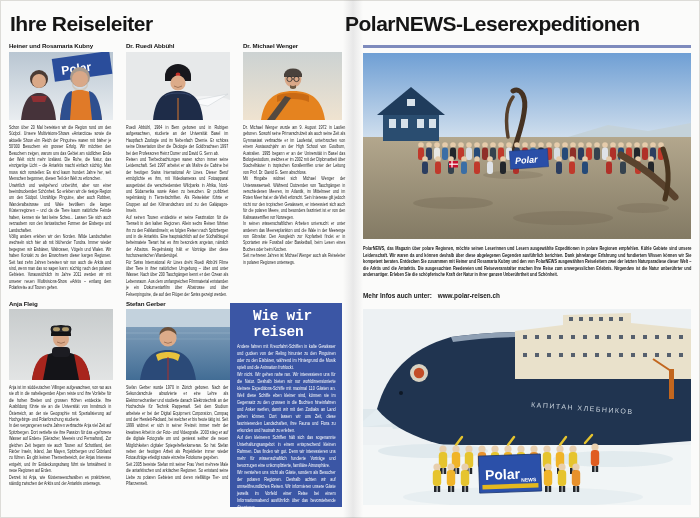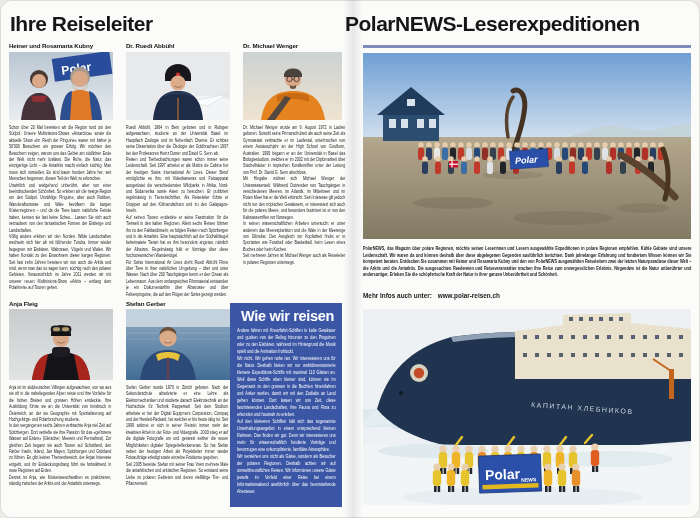--- a/index.html
+++ b/index.html
@@ -1,30 +1,30 @@
 <!DOCTYPE html>
 <html><head>
 <meta charset="utf-8">
 <style>
   html,body{margin:0;padding:0;background:#eceae7;}
   .spread{position:relative;width:700px;height:518px;background:#fbfbfa;overflow:hidden;
     font-family:"Liberation Sans",sans-serif;color:#131313;
-    box-shadow:inset 0 0 0 1px #dddcd8;border-radius:12px;}
+    box-shadow:inset 0 0 0 1px #dddcd8;}
   .gutter{position:absolute;left:343px;top:0;width:20px;height:518px;
     background:linear-gradient(90deg,rgba(0,0,0,0) 0%,rgba(60,60,70,0.10) 50%,rgba(0,0,0,0) 100%);}
   .page-title{position:absolute;margin:0;font-size:21px;font-weight:bold;letter-spacing:-0.5px;color:#161616;}
   .guide-name{position:absolute;margin:0;font-size:6.2px;font-weight:bold;letter-spacing:-0.1px;}
   .photo{position:absolute;overflow:hidden;background:#dfe2e4;}
   .photo svg{display:block;width:100%;height:100%;}
   .bio{position:absolute;margin:0;font-size:5.1px;line-height:6.4px;color:#222;
     text-align:justify;white-space:pre-line;width:142px;
     transform:scaleX(0.72);transform-origin:0 0;}
   .travel-box{position:absolute;left:230px;top:303px;width:112px;height:204px;
     background:#3b56a5;color:#fff;box-sizing:border-box;padding:5px 7px;}
-  .travel-box h2{margin:0 0 3px 4px;font-size:14.5px;font-weight:bold;letter-spacing:-0.3px;}
+  .travel-box h2{margin:0 0 3px 16px;font-size:14.5px;font-weight:bold;letter-spacing:-0.3px;font-family:Liberation Mono, monospace;}
   .travel-box .box-body{margin:0;font-size:5.3px;line-height:7px;text-align:justify;white-space:pre-line;
     width:137px;transform:scaleX(0.72);transform-origin:0 0;}
   .title-rule{position:absolute;left:363px;top:45px;width:328px;height:3px;background:#7e8bbd;}
   .intro{position:absolute;left:363px;top:245px;margin:0;font-size:5.4px;font-weight:bold;line-height:6.6px;
     color:#1a1a1a;text-align:justify;white-space:pre-line;width:456px;
     transform:scaleX(0.72);transform-origin:0 0;}
   .info-line{position:absolute;left:363px;top:292px;margin:0;font-size:6.4px;font-weight:bold;color:#1a1a1a;}
   .info-line .url{margin-left:4px;}
   svg text{font-family:"Liberation Sans",sans-serif;}
 </style>

